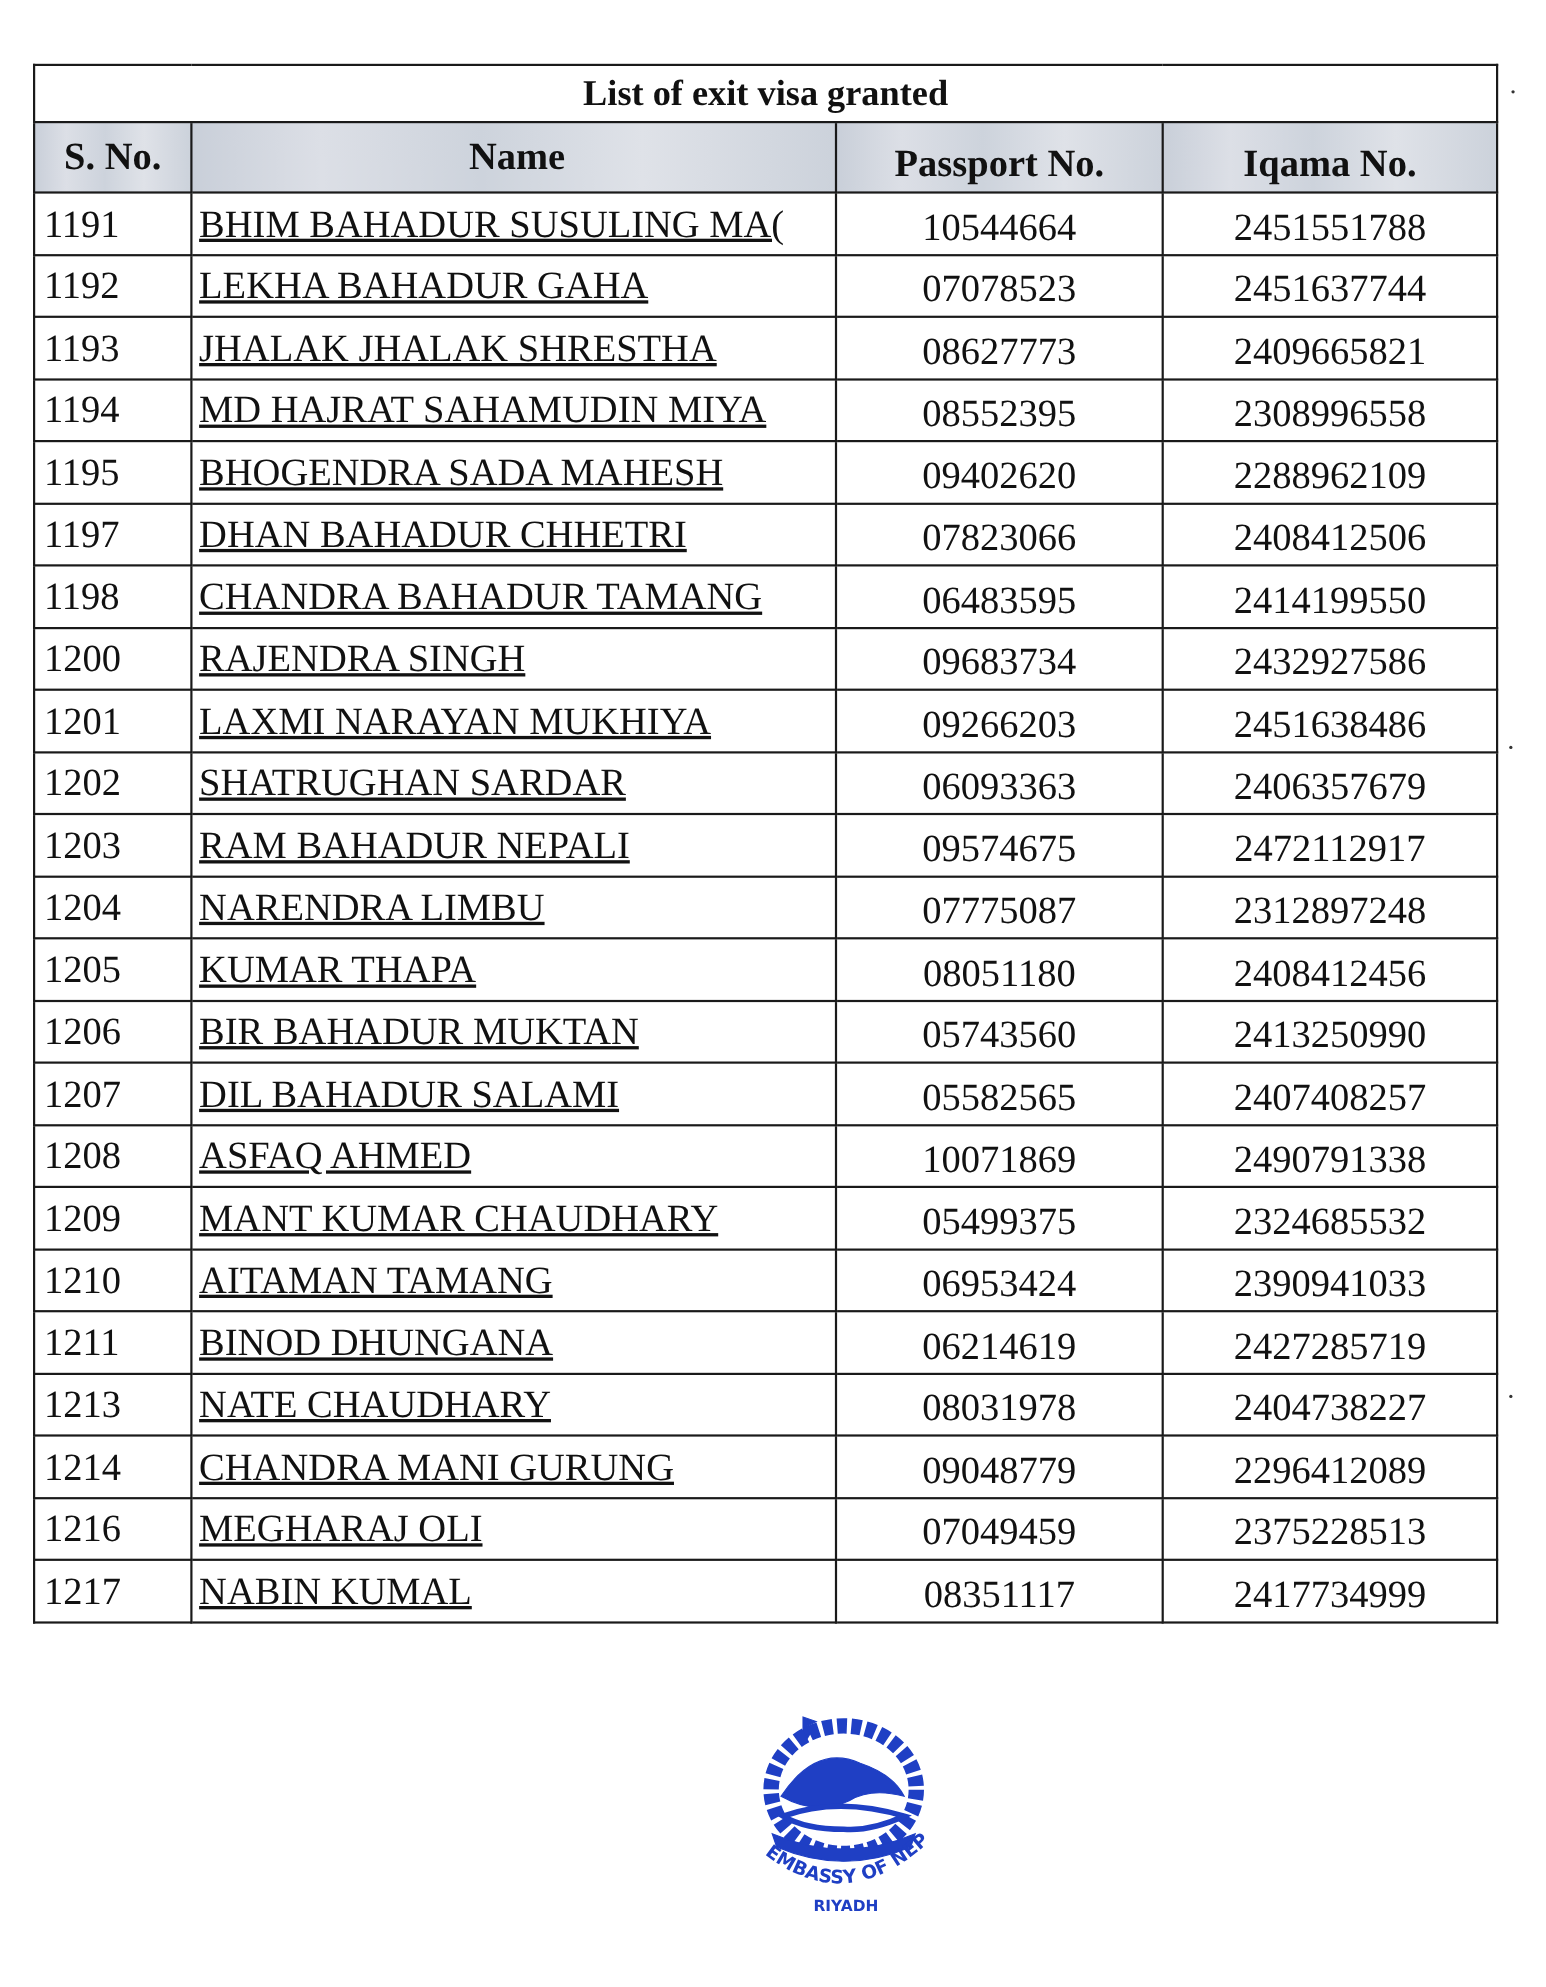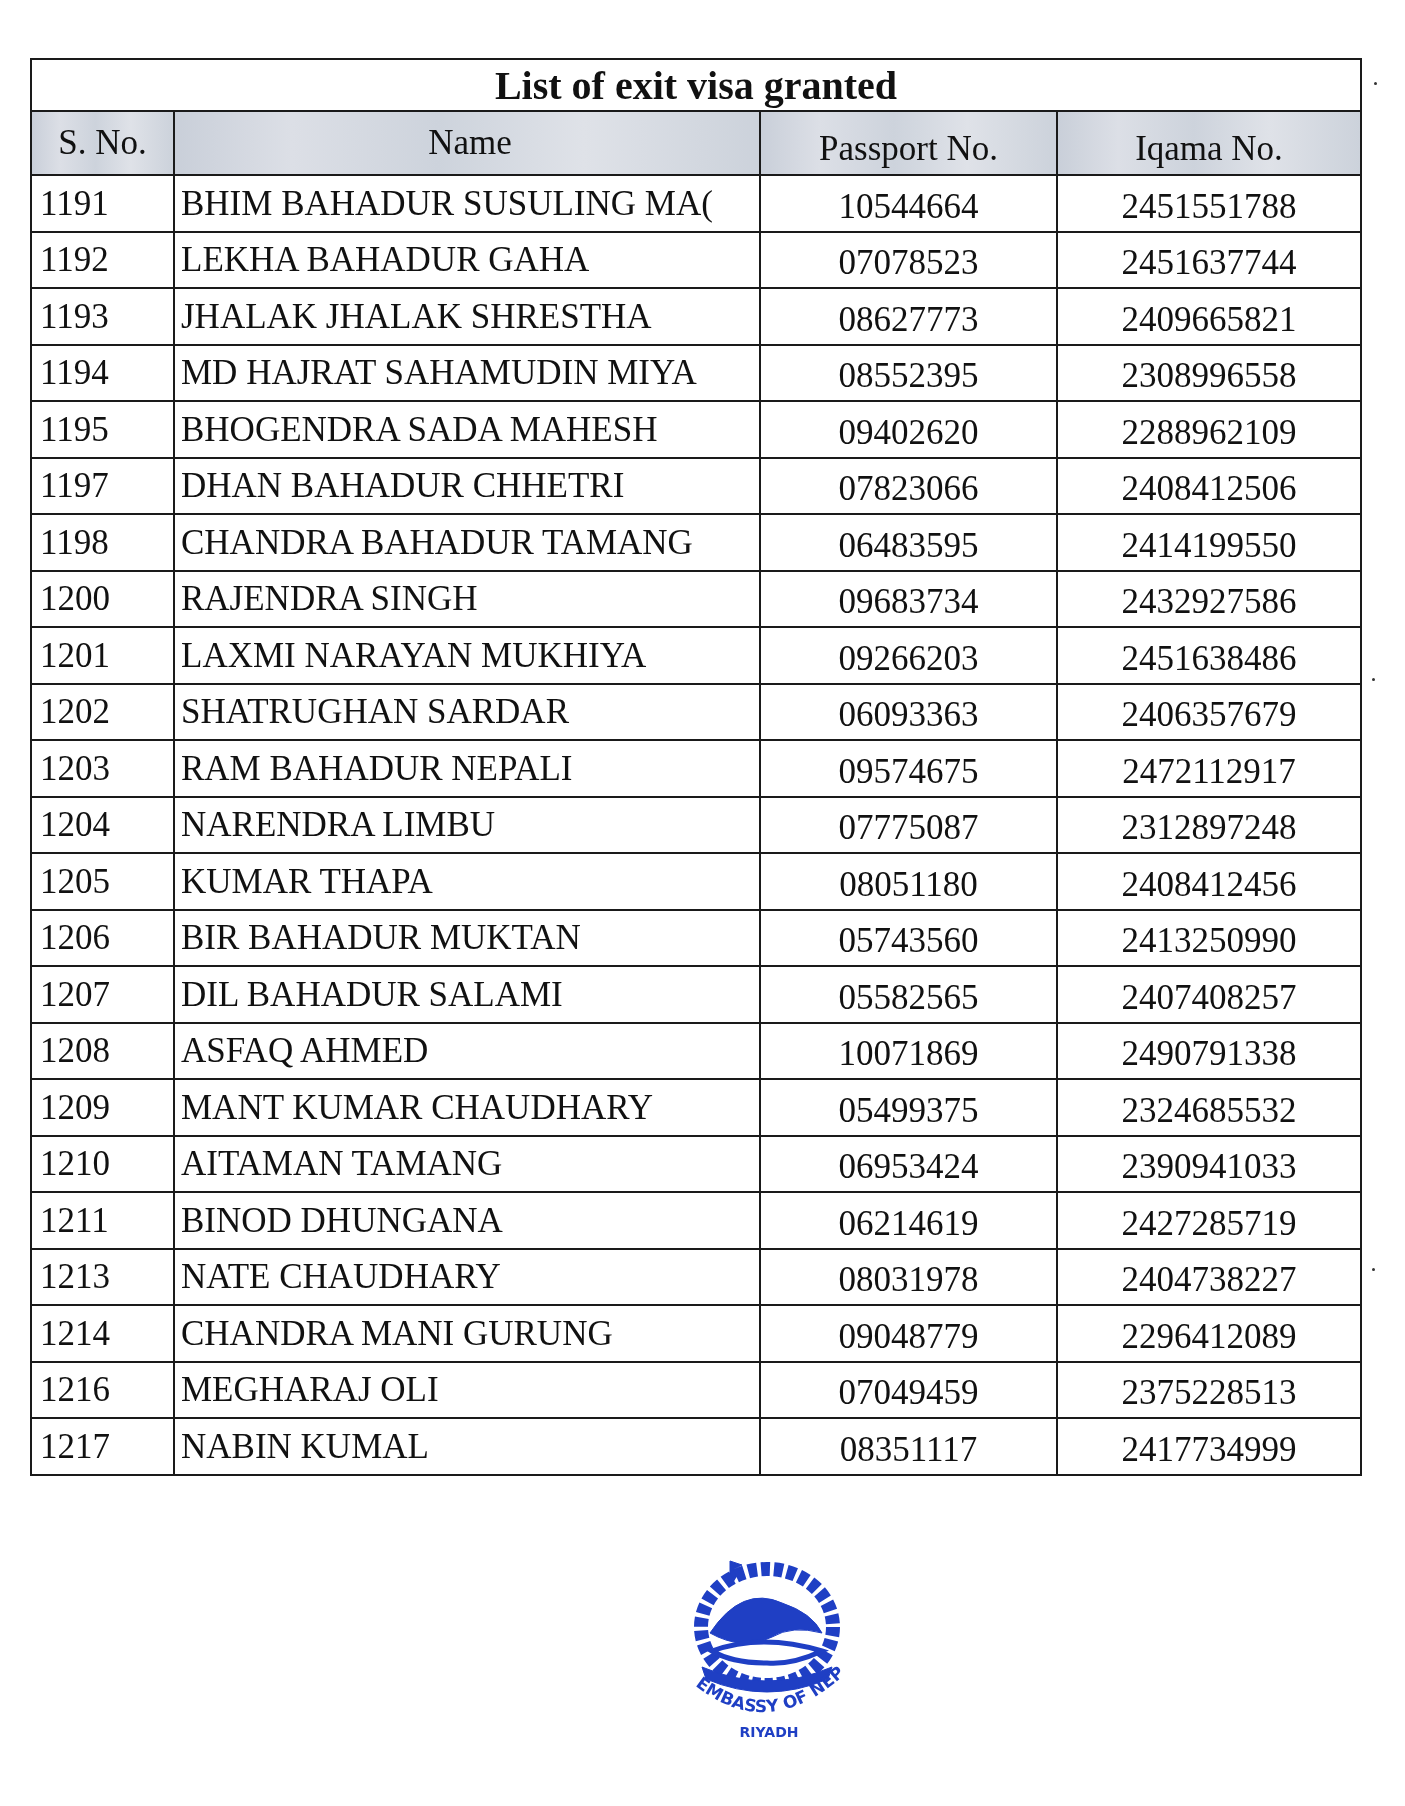--- a/index.html
+++ b/index.html
@@ -1,29 +1,29 @@
 <!DOCTYPE html>
 <html><head>
 <meta charset="utf-8">
 <style>
   html, body { margin: 0; padding: 0; background: #ffffff; }
   body { width: 1405px; height: 1806px; position: relative; overflow: hidden;
          font-family: "Liberation Serif", "DejaVu Serif", serif; color: #111; }
   .sheet { position: absolute; left: 30px; top: 58px; width: 1330px; }
   table { border-collapse: collapse; width: 1330px; table-layout: fixed; }
   td, th { border: 2px solid #1a1a1a; padding: 0; }
-  .title-row th { height: 50px; font-size: 40px; font-weight: bold; text-align: center; background: #fff; }
-  .head-row th { height: 50px; font-size: 35px; font-weight: normal;
+  .title-row th { height: 50px; font-size: 33px; font-weight: bold; text-align: center; background: #fff; }
+  .head-row th { height: 50px; font-size: 35px; font-weight: bold;
                  background: linear-gradient(90deg, #c9cfd9 0%, #dcdfe6 20%, #cdd3dc 45%, #dfe2e8 70%, #ccd2db 100%); }
   .head-row th.c-sno { text-align: center; }
   .head-row th.c-name { text-align: center; padding-left: 6px; }
   .head-row th.c-pass, .head-row th.c-iqama { text-align: center; padding-top: 12px; }
   tbody td { height: 48.5px; font-size: 35px; line-height: 1; white-space: nowrap; overflow: hidden; }
   td.c-sno { padding-left: 8px; }
-  td.c-name { padding-left: 6px; }
+  td.c-name { padding-left: 6px; text-decoration: underline; }
   td.c-pass, td.c-iqama { text-align: center; padding-top: 6px; }
   col.w-sno { width: 143px; }
   col.w-name { width: 586px; }
   col.w-pass { width: 297px; }
   col.w-iqama { width: 304px; }
   .seal { position: absolute; left: 672px; top: 1555px; width: 190px; height: 190px; }
   .dot { position: absolute; width: 3px; height: 3px; background: #333; border-radius: 50%; }
 </style>
 </head>
 <body>

